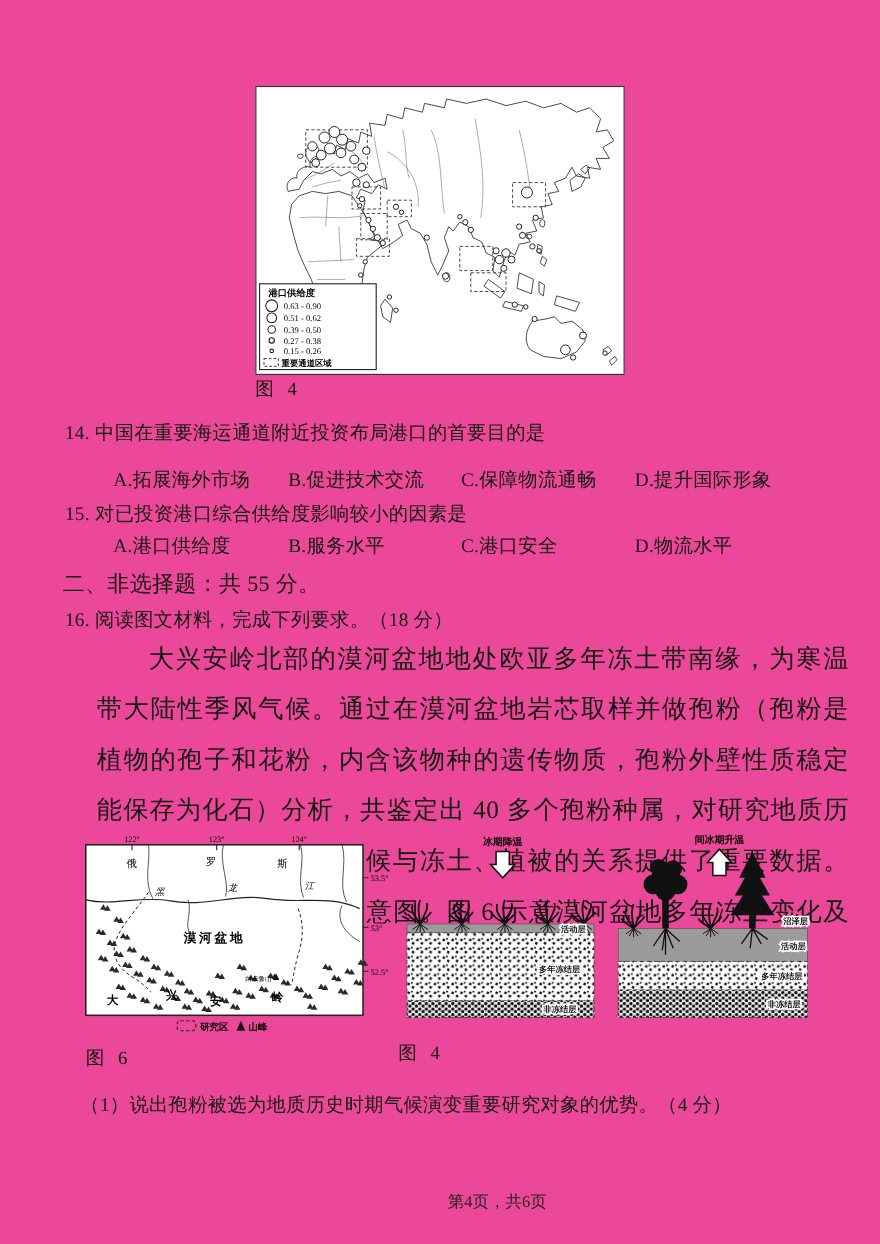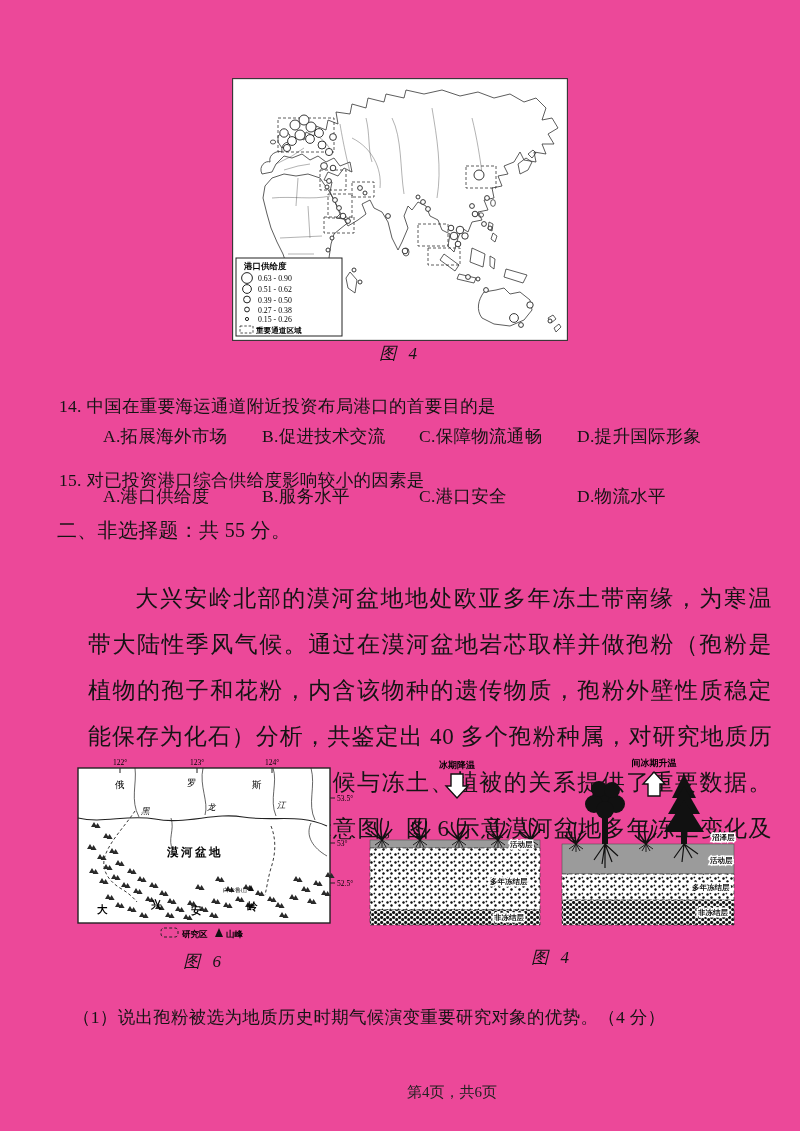--- a/index.html
+++ b/index.html
@@ -1,30 +1,30 @@
 <!DOCTYPE html>
 <html><head>
 <meta charset="utf-8">
 <style>
   html,body{margin:0;padding:0;background:#e8e8e8;}
   .page{
     position:relative;width:800px;height:1131px;margin:0 auto;background:#ec4899;
     font-family:"Liberation Serif","DejaVu Serif",serif;color:#141414;overflow:hidden;
   }
   .abs{position:absolute;}
-  .qline{font-size:17.5px;letter-spacing:.3px;white-space:nowrap;margin-top:13px;}
+  .qline{font-size:17.5px;letter-spacing:.3px;white-space:nowrap;}
   .optrow{position:absolute;width:768px;height:26px;}
   .opt{position:absolute;font-size:17.5px;letter-spacing:.3px;white-space:nowrap;}
   .sechead{font-size:20px;font-weight:normal;letter-spacing:.3px;white-space:nowrap;}
   .para{
     font-size:23px;line-height:46px;text-align:justify;text-indent:2.05em;
     letter-spacing:.6px;
     margin-left:28px;
   }
-  .figcap{text-align:center;font-size:17px;letter-spacing:4px;font-style:italic;}
+  .figcap{font-size:17px;letter-spacing:4px;}
   .footer{font-size:15px;color:#222;white-space:nowrap;}
   svg{display:block;}
   svg text{font-family:"Liberation Serif","DejaVu Serif",serif;}
 </style>
 </head>
 <body>
 
 <div class="page">
 
   <svg class="abs" style="left:232px;top:78px" width="336" height="263" viewBox="0 0 336 263">
@@ -171,20 +171,21 @@
   </div>
   <div class="abs qline" style="left:59px;top:455px">15. 对已投资港口综合供给度影响较小的因素是</div>
   <div class="optrow" style="top:484px">
     <span class="opt" style="left:103px">A.港口供给度</span>
     <span class="opt" style="left:262px">B.服务水平</span>
     <span class="opt" style="left:419px">C.港口安全</span>
     <span class="opt" style="left:577px">D.物流水平</span>
   </div>
 
   <div class="abs sechead" style="left:57px;top:517px">二、非选择题：共 55 分。</div>
+  <div class="abs qline" style="left:59px;top:551px">16. 阅读图文材料，完成下列要求。（18 分）</div>
   <div class="abs para" style="left:60px;top:576px;width:684px">大兴安岭北部的漠河盆地地处欧亚多年冻土带南缘，为寒温带大陆性季风气候。通过在漠河盆地岩芯取样并做孢粉（孢粉是植物的孢子和花粉，内含该物种的遗传物质，孢粉外壁性质稳定能保存为化石）分析，共鉴定出 40 多个孢粉种属，对研究地质历史时期气候的演变及气候与冻土、植被的关系提供了重要数据。图 5 为漠河盆地位置示意图。图 6 示意漠河盆地多年冻土变化及对植被演替的影响。</div>
 
   <svg class="abs" style="left:75px;top:756px" width="285" height="190" viewBox="0 0 285 190">
 
     <text x="45" y="9" font-size="7.5" text-anchor="middle">122°</text>
     <text x="122" y="9" font-size="7.5" text-anchor="middle">123°</text>
     <text x="197" y="9" font-size="7.5" text-anchor="middle">124°</text>
 
     <rect x="3" y="12" width="252" height="155" fill="#fff" stroke="#222" stroke-width="1.4"></rect>
     <g stroke="#222" stroke-width="1">

